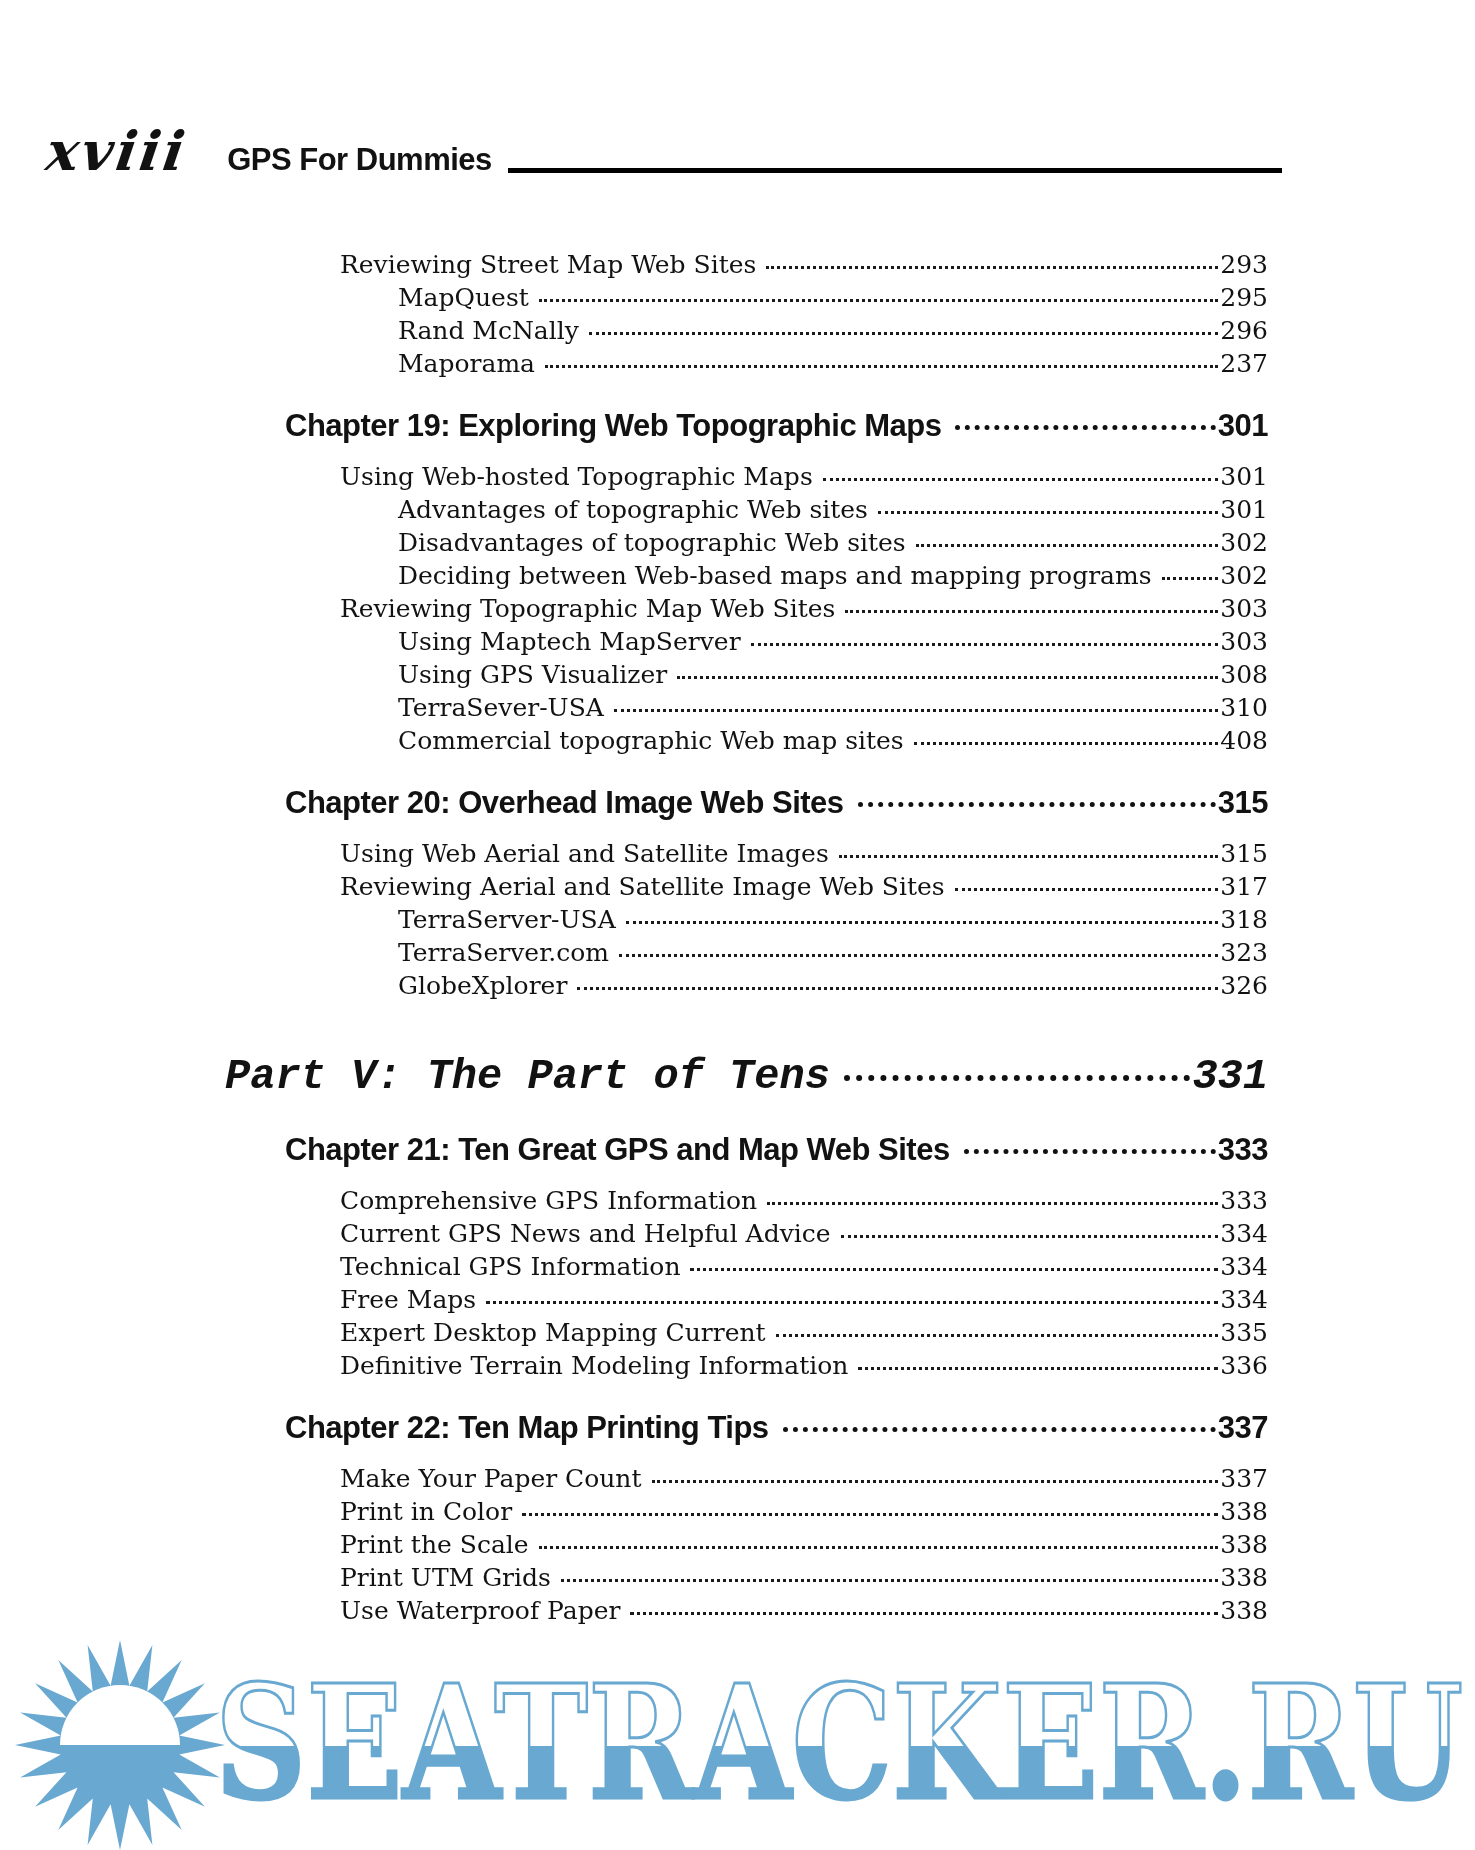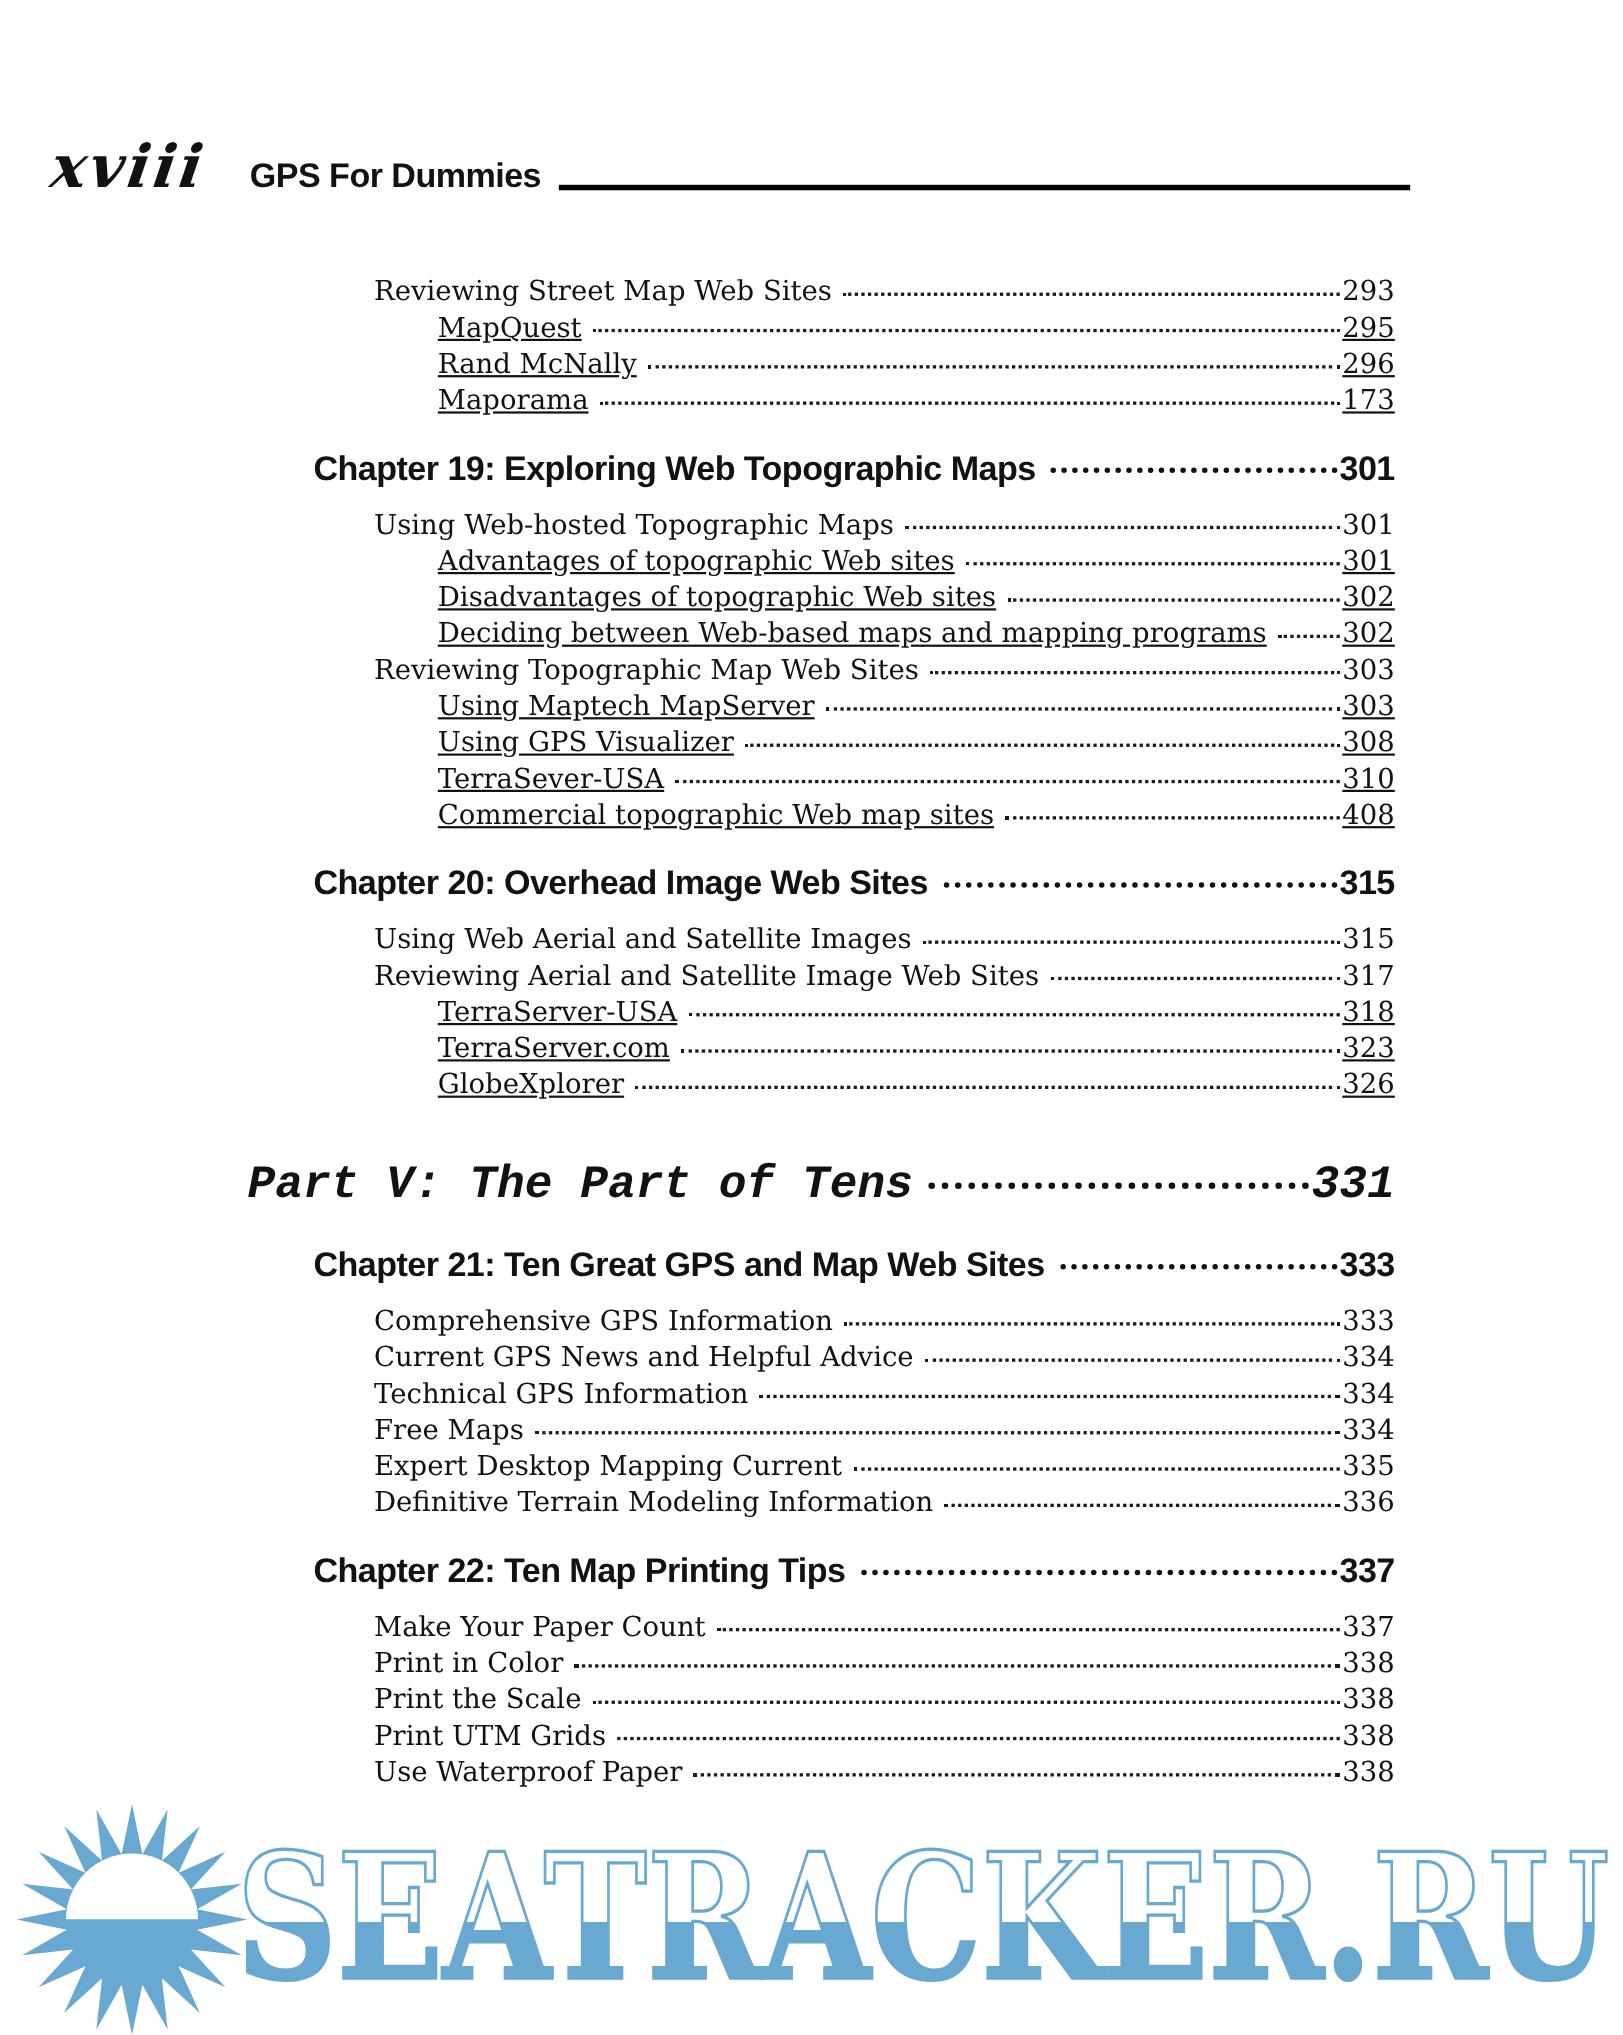--- a/index.html
+++ b/index.html
@@ -22,21 +22,21 @@
   }
   .head-rule{
     flex:1;height:5px;background:#000;align-self:flex-end;
     margin:0 0 7px 16px;
   }
   
   .toc{position:absolute;left:0;top:248px;width:1268px;}
   .row{display:flex;align-items:baseline;text-align:right;}
   .row .lbl{white-space:nowrap;}
   .row.l1{margin-left:340px;font-size:25px;line-height:33px;}
-  .row.l2{margin-left:398px;font-size:25px;line-height:33px;text-decoration:underline;}
+  .row.l2{margin-left:398px;font-size:25px;line-height:33px;}
   .row.chapter{
     margin:26px 0 14px 285px;
     font-family:"Liberation Sans",sans-serif;font-weight:bold;
     font-size:31px;line-height:40px;letter-spacing:-0.5px;
   }
   .row.part{
     margin:48px 0 16px 225px;
     font-family:Liberation Mono, monospace;font-weight:bold;font-style:italic;
     font-size:42px;line-height:54px;
   }
@@ -70,21 +70,21 @@
       <span class="pg">295</span>
     </div>
       <div class="row l2">
       <span class="lbl">Rand McNally</span>
       <span class="leader"></span>
       <span class="pg">296</span>
     </div>
       <div class="row l2">
       <span class="lbl">Maporama</span>
       <span class="leader"></span>
-      <span class="pg">173</span>
+      <span class="pg">237</span>
     </div>
       <div class="row chapter">
       <span class="lbl">Chapter 19: Exploring Web Topographic Maps</span>
       <span class="leader"></span>
       <span class="pg">301</span>
     </div>
       <div class="row l1">
       <span class="lbl">Using Web-hosted Topographic Maps</span>
       <span class="leader"></span>
       <span class="pg">301</span>

